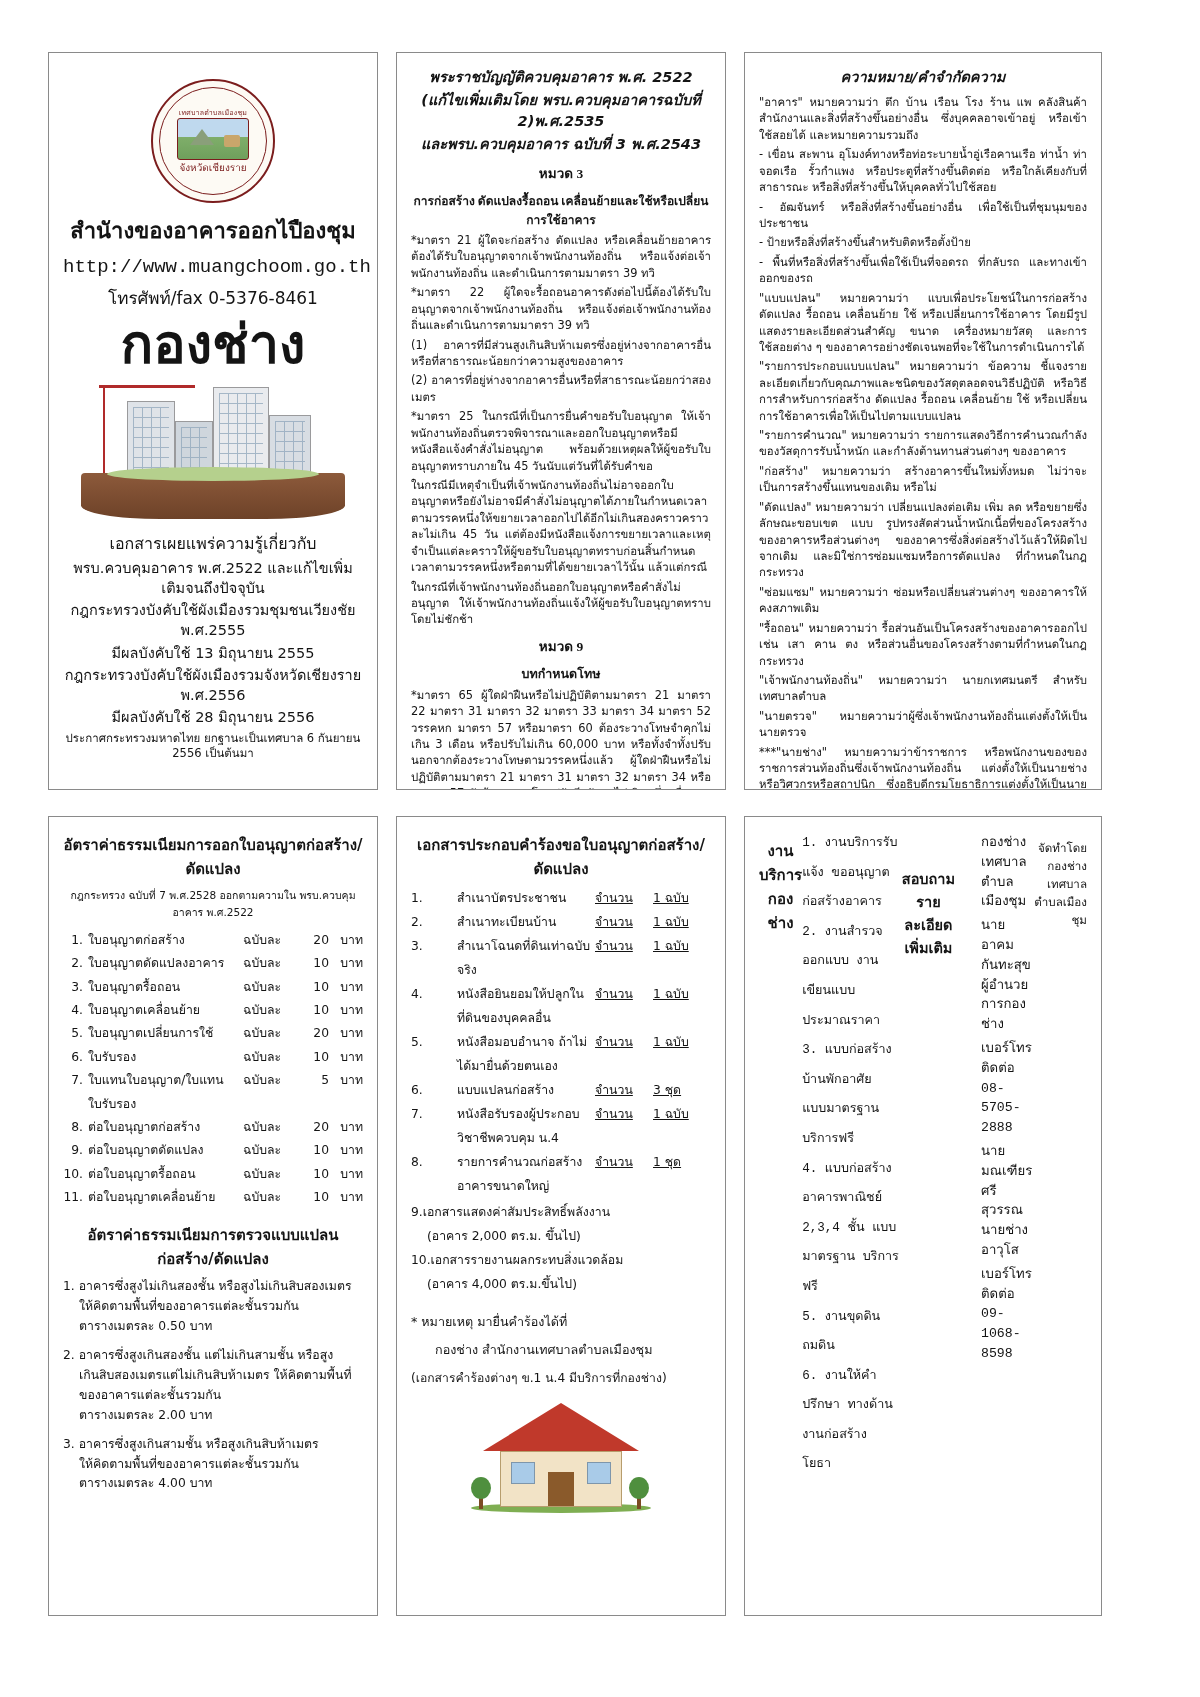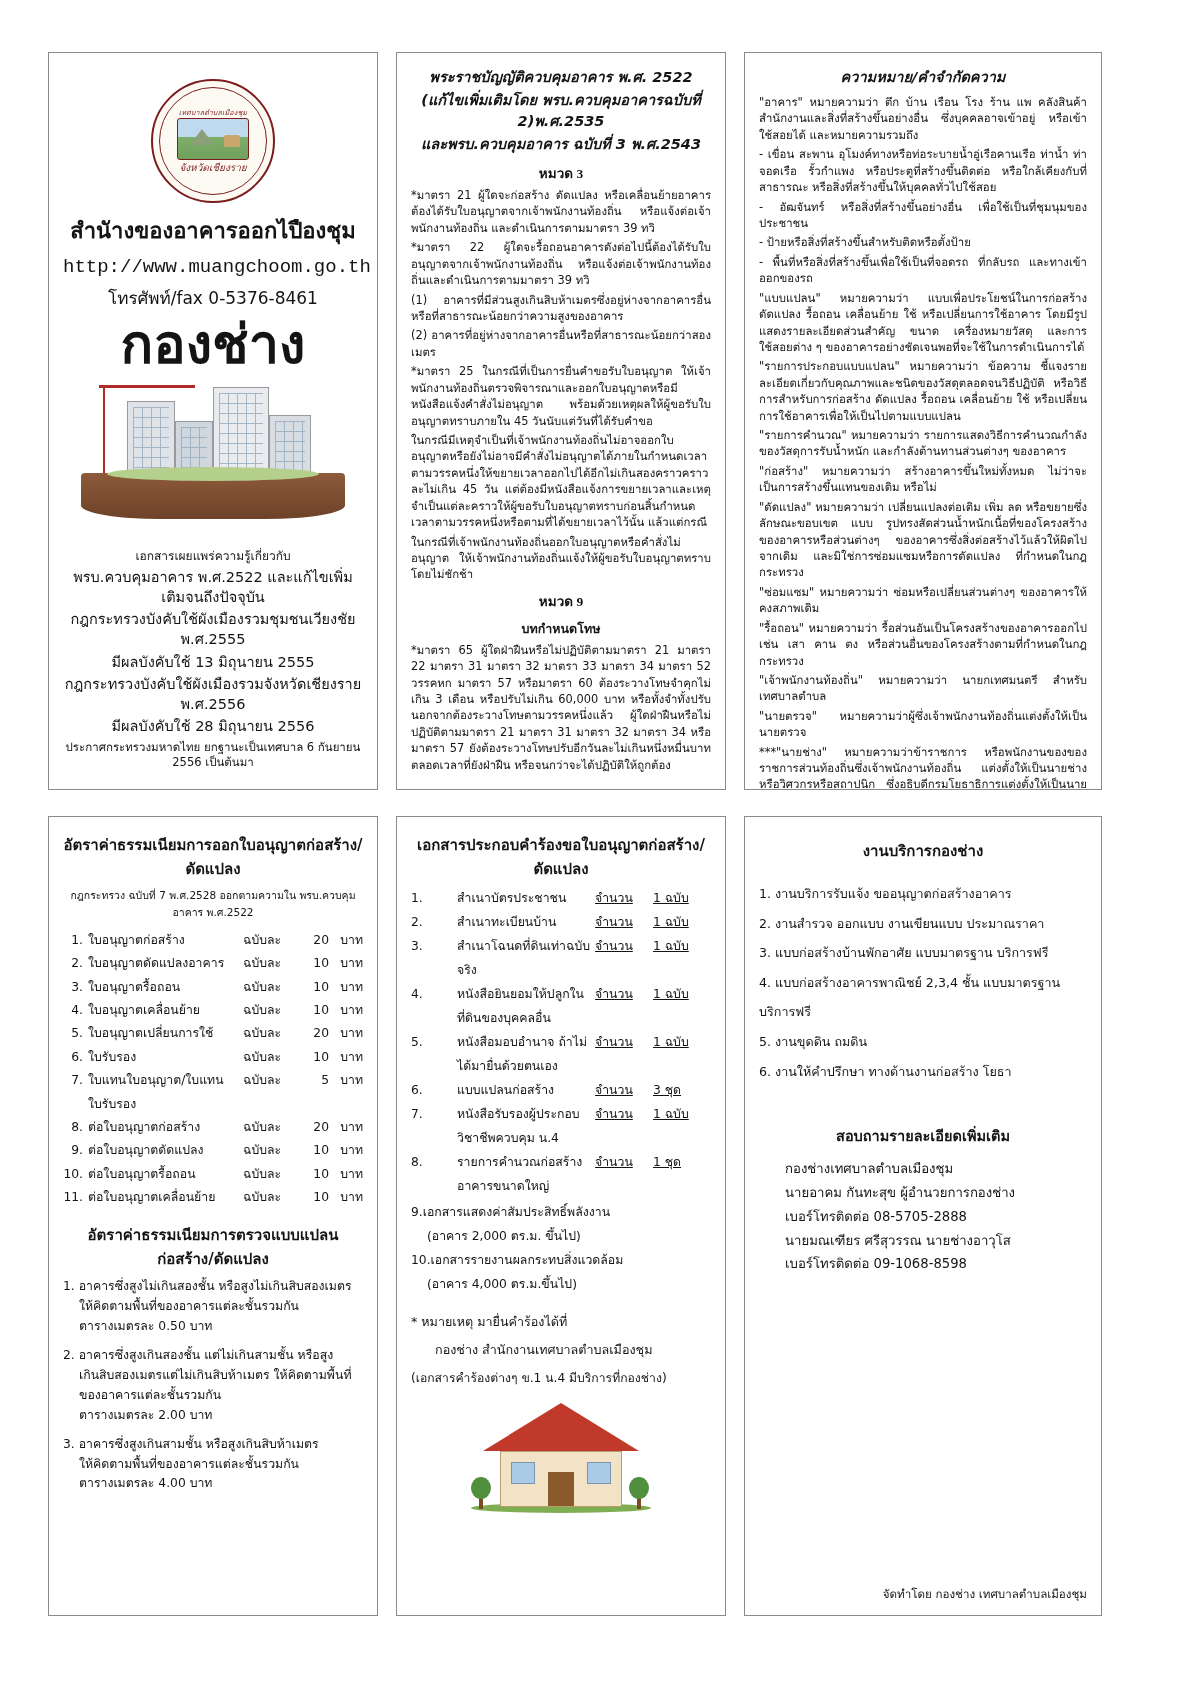--- a/index.html
+++ b/index.html
@@ -41,21 +41,20 @@
   .panel-c { width: 358px; height: 738px; }
   .panel-d { width: 330px; height: 800px; }
   .panel-e { width: 330px; height: 800px; }
   .panel-f { width: 358px; height: 800px; }
 
   
   .logo-wrap {
     display: flex;
     justify-content: center;
     margin-top: 14px;
-    font-style: italic;
   }
   .seal {
     width: 120px; height: 120px;
     border-radius: 50%;
     border: 2px solid #7b1d1d;
     background: #fdfaf4;
     display: flex;
     flex-direction: column;
     align-items: center;
     justify-content: center;
@@ -175,22 +174,22 @@
   }
   .ba-crane:after {
     content: "";
     position: absolute;
     left: -4px; top: 0;
     width: 96px; height: 3px;
     background: #b02a2a;
   }
   .subtitle-c {
     text-align: center;
-    font-size: 12px;
-    margin-top: 19px;
+    font-size: 16px;
+    margin-top: 4px;
   }
   .lines-center p {
     text-align: center;
     margin: 3px 0;
     font-size: 14.5px;
     line-height: 1.35;
   }
   .lines-center p.small {
     font-size: 11.5px;
   }
@@ -279,22 +278,22 @@
     padding-left: 26px;
     line-height: 1.5;
   }
   .footer-note {
     font-size: 11.6px;
     text-align: right;
     margin-top: 10px;
   }
   .panel-f-inner {
     display: flex;
-    flex-direction: column;
     height: 100%;
+    font-family: Liberation Mono, monospace;
   }
   .panel-f-spacer { flex: 1; }
 
   
   .house-art {
     height: 120px;
     position: relative;
     margin-top: 10px;
   }
   .h-roof {
@@ -415,20 +414,21 @@
         <p class="small">ประกาศกระทรวงมหาดไทย ยกฐานะเป็นเทศบาล 6 กันยายน 2556 เป็นต้นมา</p>
       </div>
     </div>
 
     <div class="panel panel-b">
       <div class="p-head">พระราชบัญญัติควบคุมอาคาร พ.ศ. 2522</div>
       <div class="p-head">(แก้ไขเพิ่มเติมโดย พรบ.ควบคุมอาคารฉบับที่ 2)พ.ศ.2535</div>
       <div class="p-head">และพรบ.ควบคุมอาคาร ฉบับที่ 3 พ.ศ.2543</div>
 
       <div class="p-sub">หมวด 3</div>
+      <div class="p-sub" style="font-size:12px;">การก่อสร้าง ดัดแปลงรื้อถอน เคลื่อนย้ายและใช้หรือเปลี่ยนการใช้อาคาร</div>
 
       <div class="p-body">*มาตรา 21 ผู้ใดจะก่อสร้าง ดัดแปลง หรือเคลื่อนย้ายอาคารต้องได้รับใบอนุญาตจากเจ้าพนักงานท้องถิ่น หรือแจ้งต่อเจ้าพนักงานท้องถิ่น และดำเนินการตามมาตรา 39 ทวิ</div>
       <div class="p-body">*มาตรา 22 ผู้ใดจะรื้อถอนอาคารดังต่อไปนี้ต้องได้รับใบอนุญาตจากเจ้าพนักงานท้องถิ่น หรือแจ้งต่อเจ้าพนักงานท้องถิ่นและดำเนินการตามมาตรา 39 ทวิ</div>
       <div class="p-body">(1) อาคารที่มีส่วนสูงเกินสิบห้าเมตรซึ่งอยู่ห่างจากอาคารอื่นหรือที่สาธารณะน้อยกว่าความสูงของอาคาร</div>
       <div class="p-body">(2) อาคารที่อยู่ห่างจากอาคารอื่นหรือที่สาธารณะน้อยกว่าสองเมตร</div>
       <div class="p-body">*มาตรา 25 ในกรณีที่เป็นการยื่นคำขอรับใบอนุญาต ให้เจ้าพนักงานท้องถิ่นตรวจพิจารณาและออกใบอนุญาตหรือมีหนังสือแจ้งคำสั่งไม่อนุญาต พร้อมด้วยเหตุผลให้ผู้ขอรับใบอนุญาตทราบภายใน 45 วันนับแต่วันที่ได้รับคำขอ</div>
       <div class="p-body">ในกรณีมีเหตุจำเป็นที่เจ้าพนักงานท้องถิ่นไม่อาจออกใบอนุญาตหรือยังไม่อาจมีคำสั่งไม่อนุญาตได้ภายในกำหนดเวลาตามวรรคหนึ่งให้ขยายเวลาออกไปได้อีกไม่เกินสองคราวคราวละไม่เกิน 45 วัน แต่ต้องมีหนังสือแจ้งการขยายเวลาและเหตุจำเป็นแต่ละคราวให้ผู้ขอรับใบอนุญาตทราบก่อนสิ้นกำหนดเวลาตามวรรคหนึ่งหรือตามที่ได้ขยายเวลาไว้นั้น แล้วแต่กรณี</div>
       <div class="p-body">ในกรณีที่เจ้าพนักงานท้องถิ่นออกใบอนุญาตหรือคำสั่งไม่อนุญาต ให้เจ้าพนักงานท้องถิ่นแจ้งให้ผู้ขอรับใบอนุญาตทราบโดยไม่ชักช้า</div>
 
       <div class="p-sub">หมวด 9</div>

